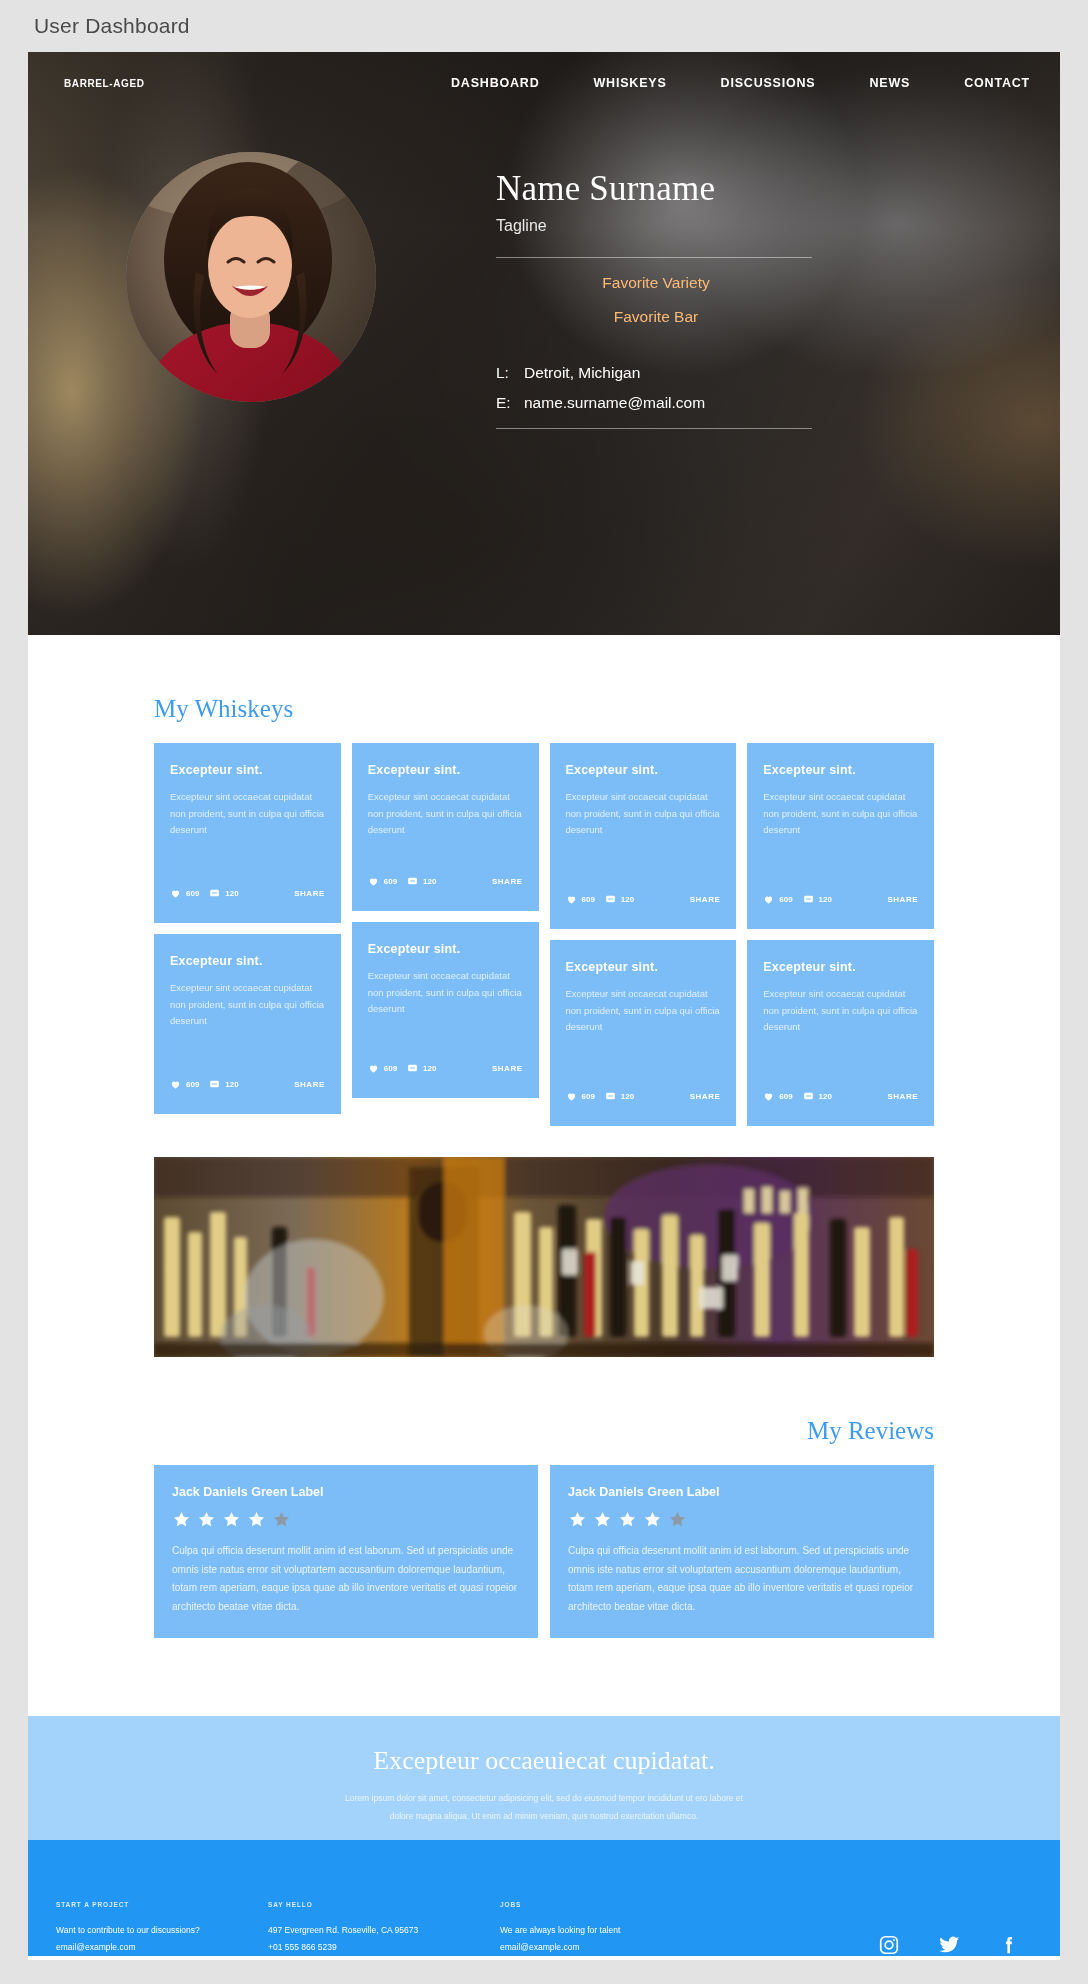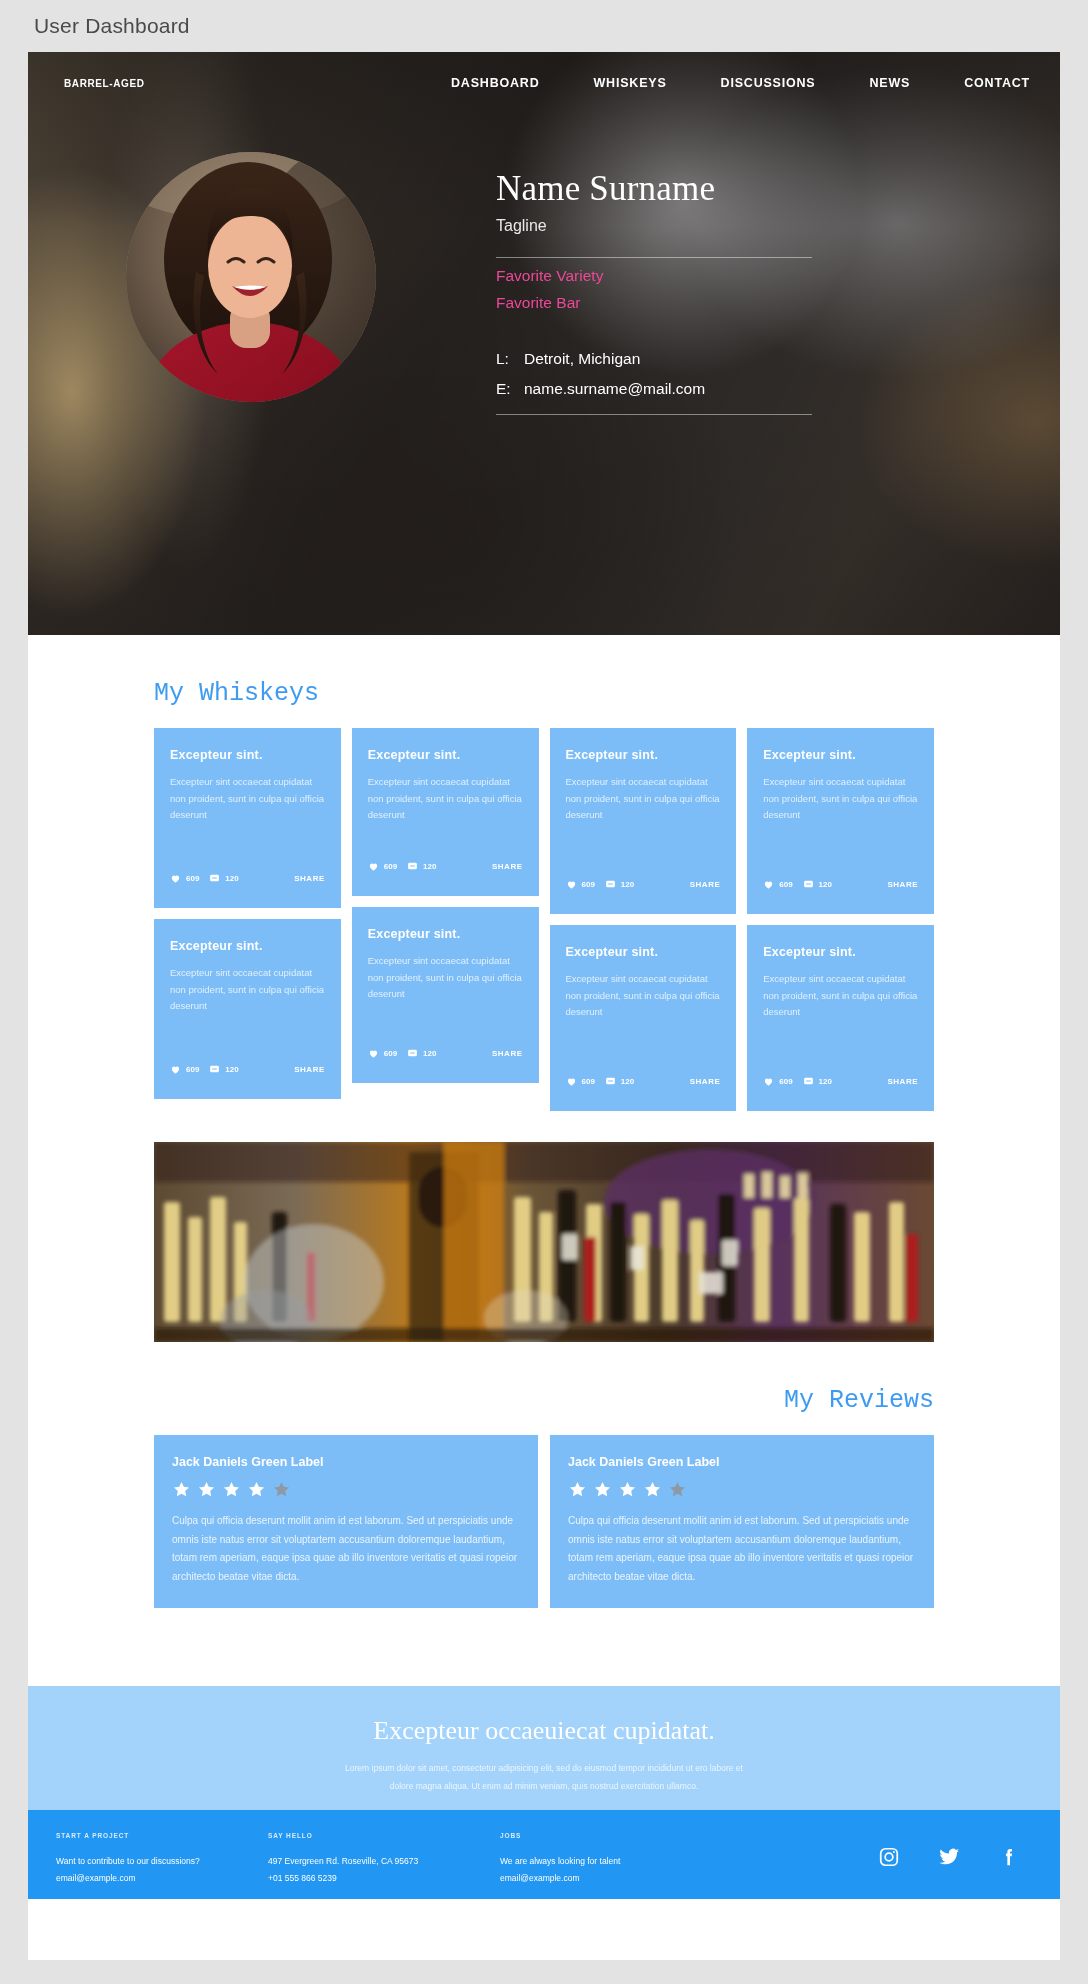--- a/index.html
+++ b/index.html
@@ -141,42 +141,43 @@
     font-weight: 400;
   }
   .hero-divider {
     height: 1px;
     background: rgba(255,255,255,.45);
     margin: 22px 0 0 0;
     width: 316px;
   }
   .fav-line {
     font-size: 15.5px;
-    color: #ec4899;
-    margin-top: 9px;
+    color: #fdba74;
+    margin-top: 16px;
+    text-align: center;
   }
   #contact-block { margin-top: 38px; }
   .contact-row {
     display: flex;
     font-size: 15.5px;
     color: #ffffff;
     margin-bottom: 12px;
   }
   .contact-key { width: 28px; flex: 0 0 28px; }
 
   
   #content { padding: 0 0 0 0; background: #fff; }
 
   .section-title {
-    font-family: Liberation Mono, monospace;
+    font-family: Liberation Serif, serif;
     font-size: 25px;
     color: #3f9bf0;
     font-weight: 400;
     padding: 0 0 0 126px;
-    margin-top: 44px;
+    margin-top: 60px;
   }
   .section-title.right {
     text-align: right;
     padding: 0 126px 0 0;
   }
 
   
   #whiskey-grid {
     margin: 20px 0 0 126px;
     width: 780px;
@@ -293,24 +294,24 @@
     width: 420px;
     color: #f2f8ff;
     font-size: 8.5px;
     line-height: 2.1;
     opacity: .92;
   }
 
   
   #footer {
     background: #2196f3;
-    height: 89px;
+    height: 116px;
     padding: 22px 40px 0 28px;
     display: flex;
-    align-items: flex-start;
+    align-items: flex-end;
   }
   .footer-col { width: 212px; }
   .footer-col.c2 { width: 232px; }
   .fc-head {
     color: #e3f0fd;
     font-size: 6.5px;
     font-weight: bold;
     letter-spacing: .9px;
     margin-bottom: 14px;
     opacity: .95;

